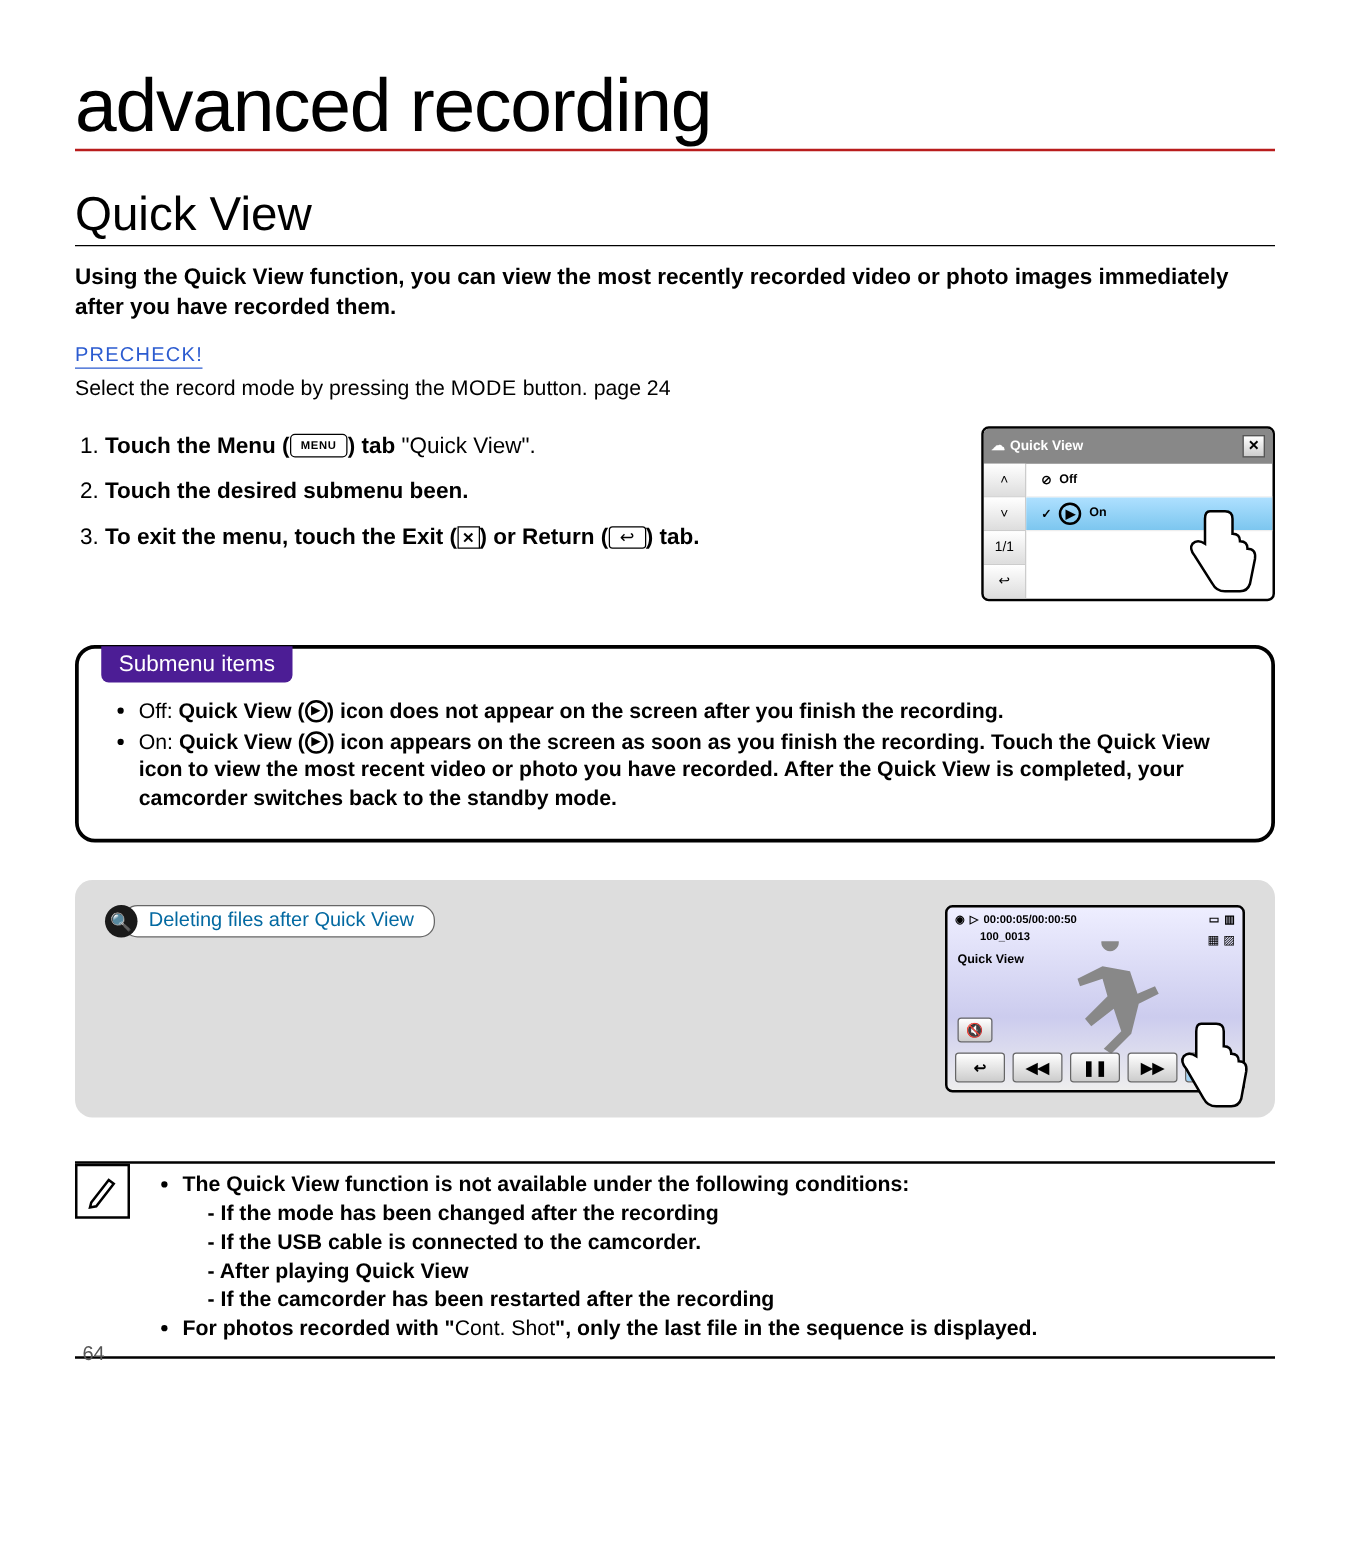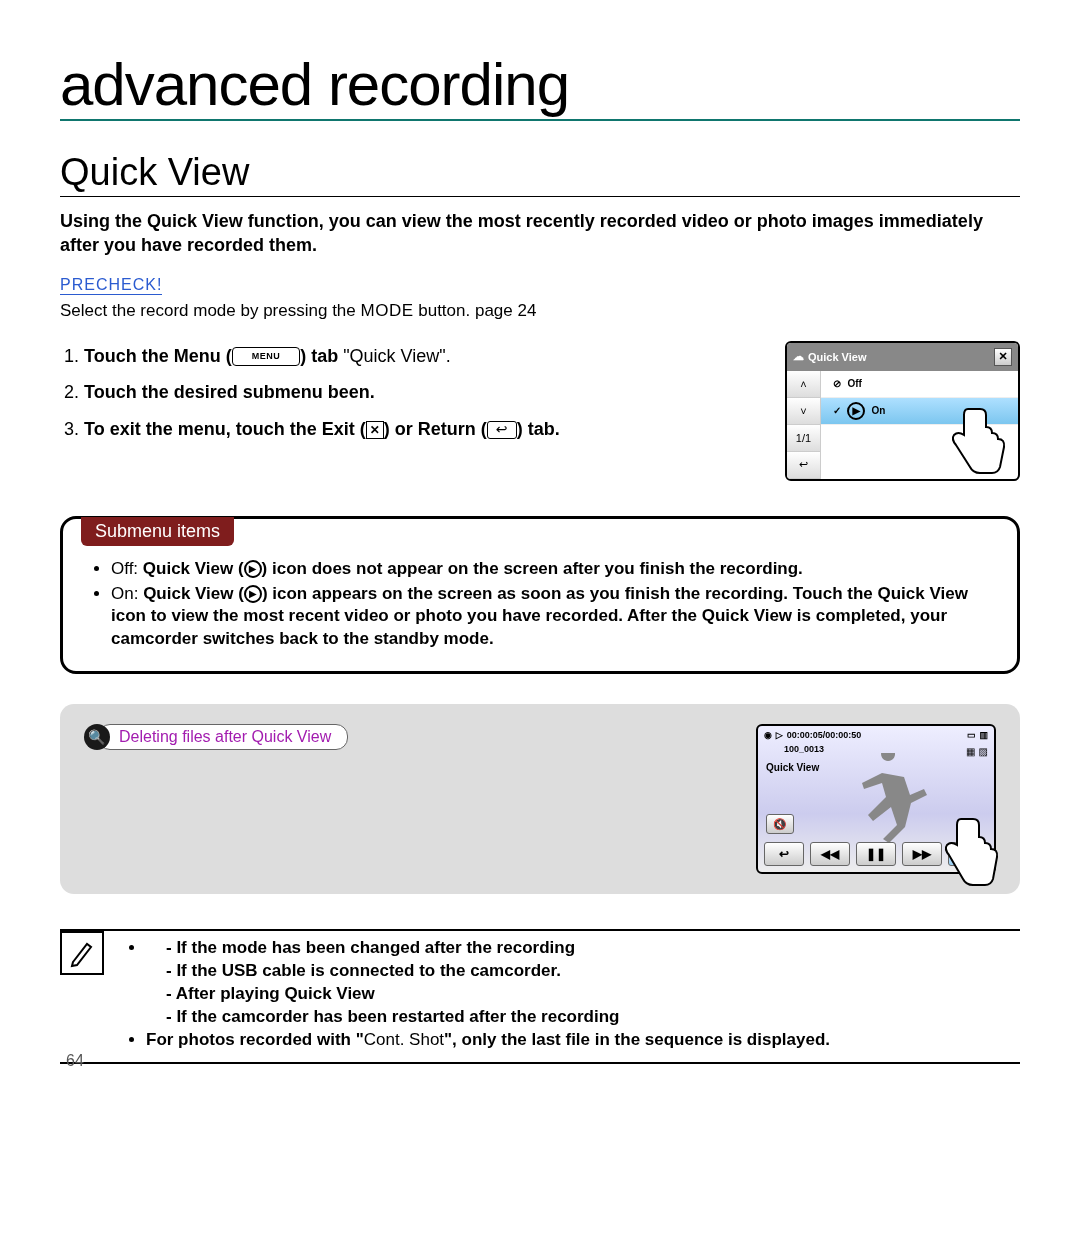--- a/index.html
+++ b/index.html
@@ -7,21 +7,21 @@
     font-family: Arial, Helvetica, sans-serif;
     background: #fff;
     width: 1080px;
     margin: 0 auto;
     padding: 50px 60px 40px 60px;
     color: #000;
   }
   .page-title {
     font-size: 60px;
     font-weight: 400;
-    border-bottom: 2px solid #0f766e;
+    border-bottom: 2px solid #b91c1c;
     padding-bottom: 0;
     margin-bottom: 30px;
     letter-spacing: -1px;
   }
   .section-title {
     font-size: 38px;
     font-weight: 300;
     border-bottom: 1.5px solid #000;
     padding-bottom: 2px;
     margin-bottom: 12px;
@@ -59,21 +59,21 @@
   .steps li { margin-left: 24px; margin-bottom: 6px; }
   .steps b { font-weight: bold; }
   .menu-badge {
     display: inline-flex;
     align-items: center;
     justify-content: center;
     border: 1.5px solid #000;
     border-radius: 4px;
     font-size: 9px;
     font-weight: bold;
-    padding: 1px 19px;
+    padding: 1px 8px;
     vertical-align: middle;
     background: #fff;
     letter-spacing: 0.5px;
   }
   .exit-badge {
     display: inline-flex;
     width: 18px; height: 18px;
     border: 1.5px solid #000;
     align-items: center; justify-content: center;
     font-size: 12px; font-weight: bold;
@@ -147,21 +147,21 @@
     width:70px;height:80px;
   }
   
   .submenu-box {
     border: 3px solid #000;
     border-radius: 16px;
     padding: 0 18px 18px 18px;
     margin-bottom: 30px;
   }
   .submenu-tab {
-    background: #7f1d1d;
+    background: #4c1d95;
     color: #fff;
     display:inline-block;
     padding: 4px 14px;
     font-size: 18px;
     position: relative;
     top: -2px;
     border-radius: 0 0 6px 6px;
   }
   .submenu-list {
     margin-top: 10px;
@@ -193,21 +193,21 @@
   .mag-circle {
     width:26px;height:26px;
     background:#1a1a1a;
     border-radius:50%;
     color:#fff;
     display:flex;align-items:center;justify-content:center;
     font-size:14px;
     z-index:2;
   }
   .delete-title {
-    color:#a21caf;
+    color:#0369a1;
     background:#fff;
     border:1px solid #666;
     border-radius: 12px;
     padding: 3px 16px 3px 20px;
     font-size:16px;
     margin-left:-12px;
   }
   .delete-text {
     font-size:17px;
     font-weight:bold;
@@ -426,20 +426,21 @@
 
 <div class="notes-row">
   <div class="note-icon">
     <svg width="30" height="30" viewBox="0 0 30 30">
         <path d="M6 24 L20 6 L24 9 L10 27 L5 28 Z" fill="none" stroke="#000" stroke-width="2"></path>
       </svg>
   </div>
   <div class="notes">
     <ul>
       <li>
+        <b>The Quick View function is not available under the following conditions:</b>
         <div class="dash"><b>- </b><b>If the mode has been changed after the recording</b></div>
         <div class="dash"><b>- </b><b>If the USB cable is connected to the camcorder.</b></div>
         <div class="dash"><b>- </b><b>After playing Quick View</b></div>
         <div class="dash"><b>- </b><b>If the camcorder has been restarted after the recording</b></div>
       </li>
       <li>
         <b>For photos recorded with "</b><span style="font-weight:400">Cont. Shot</span><b>", only the last file in the sequence is displayed.</b>
       </li>
     </ul>
   </div>

